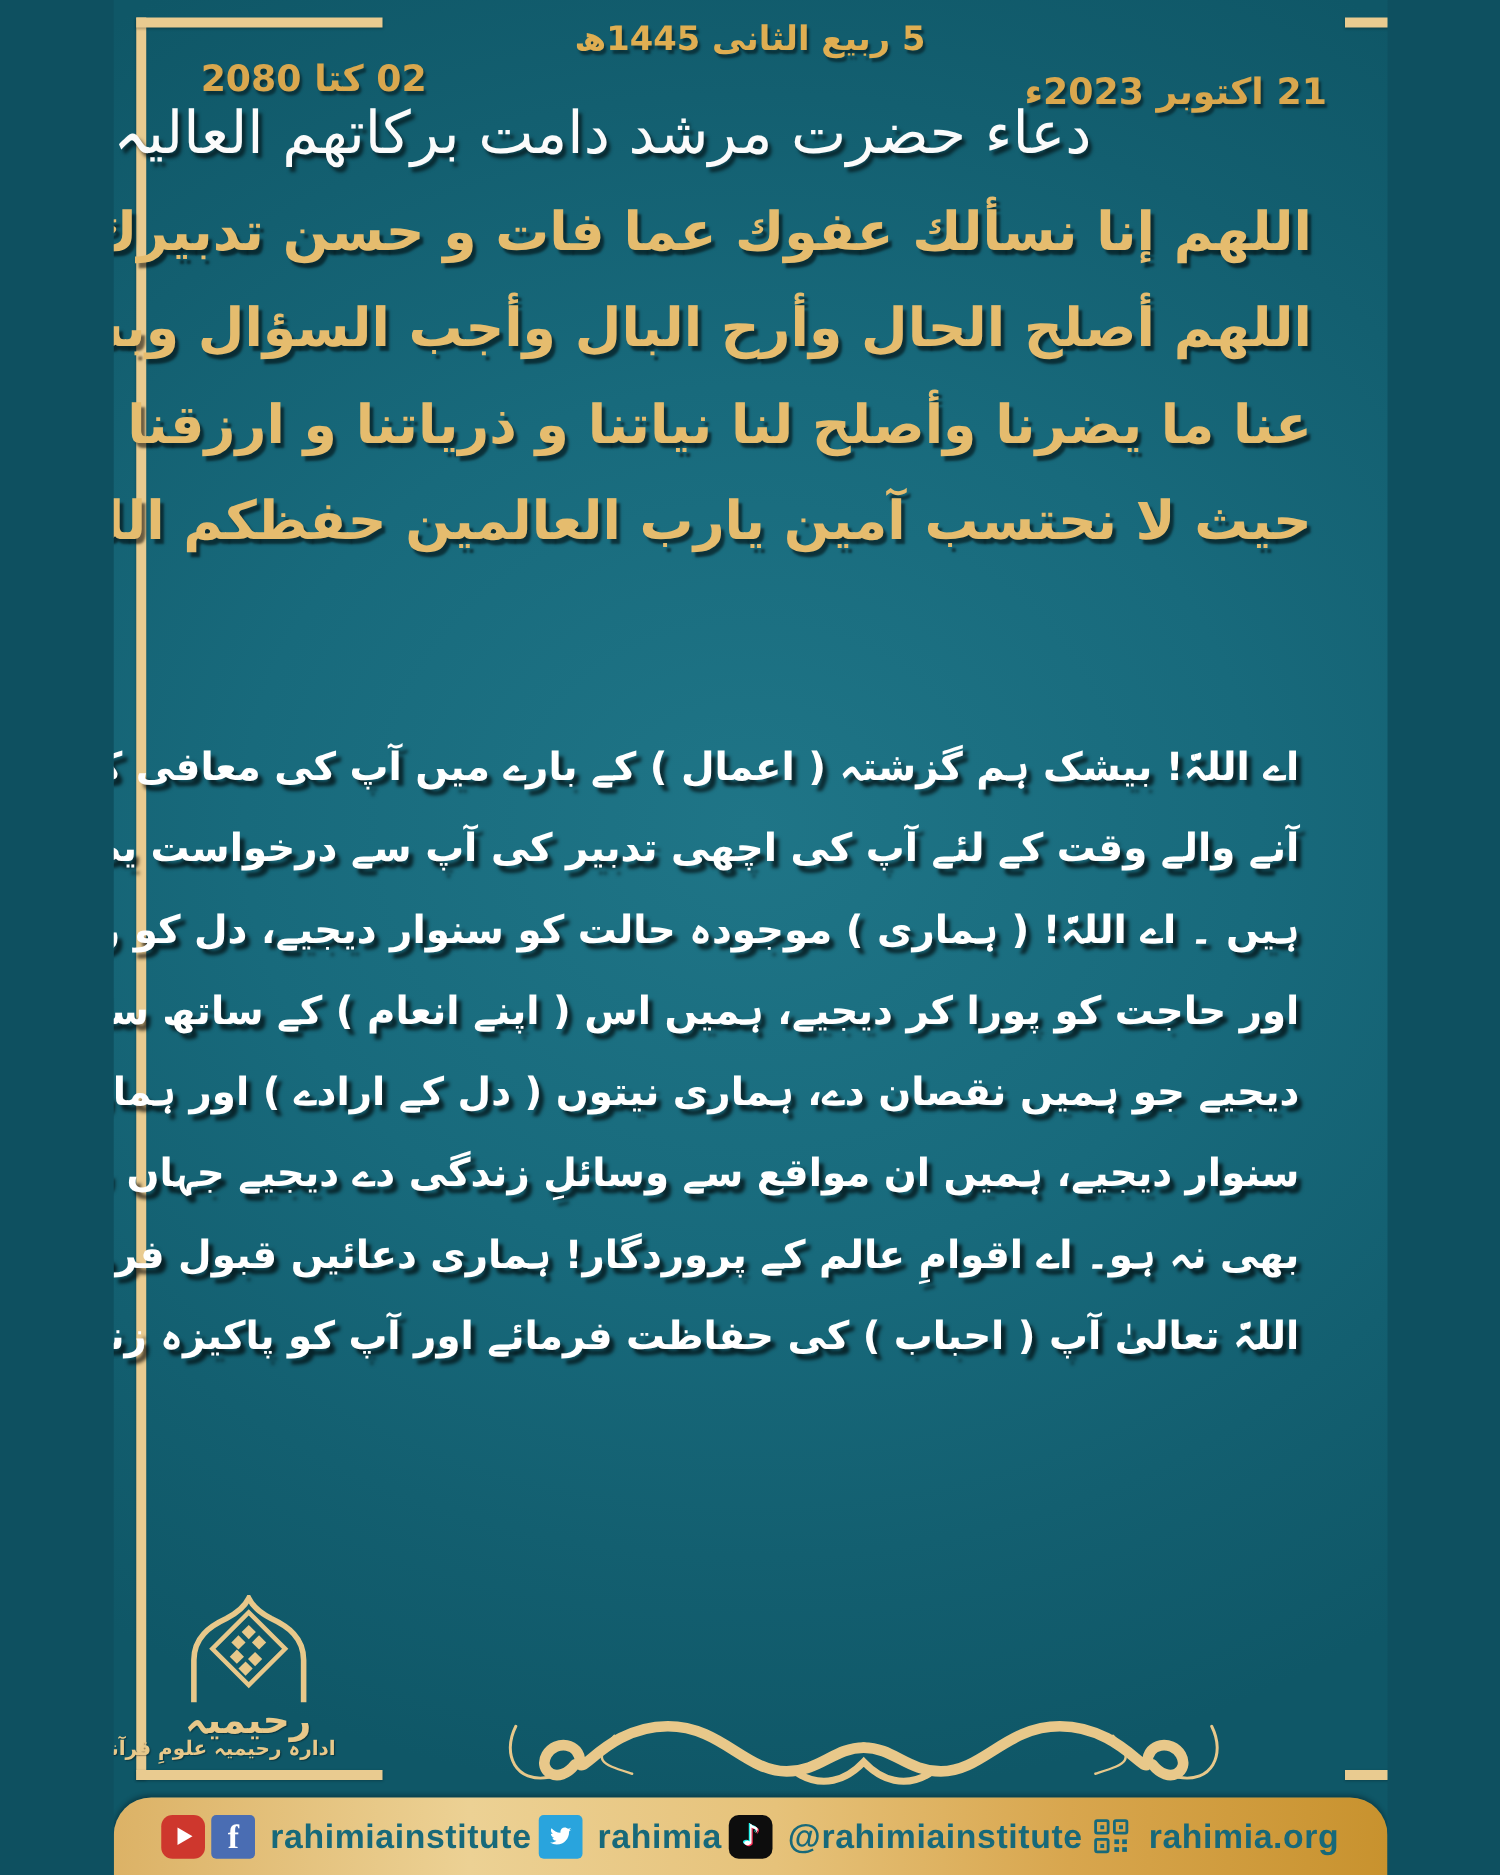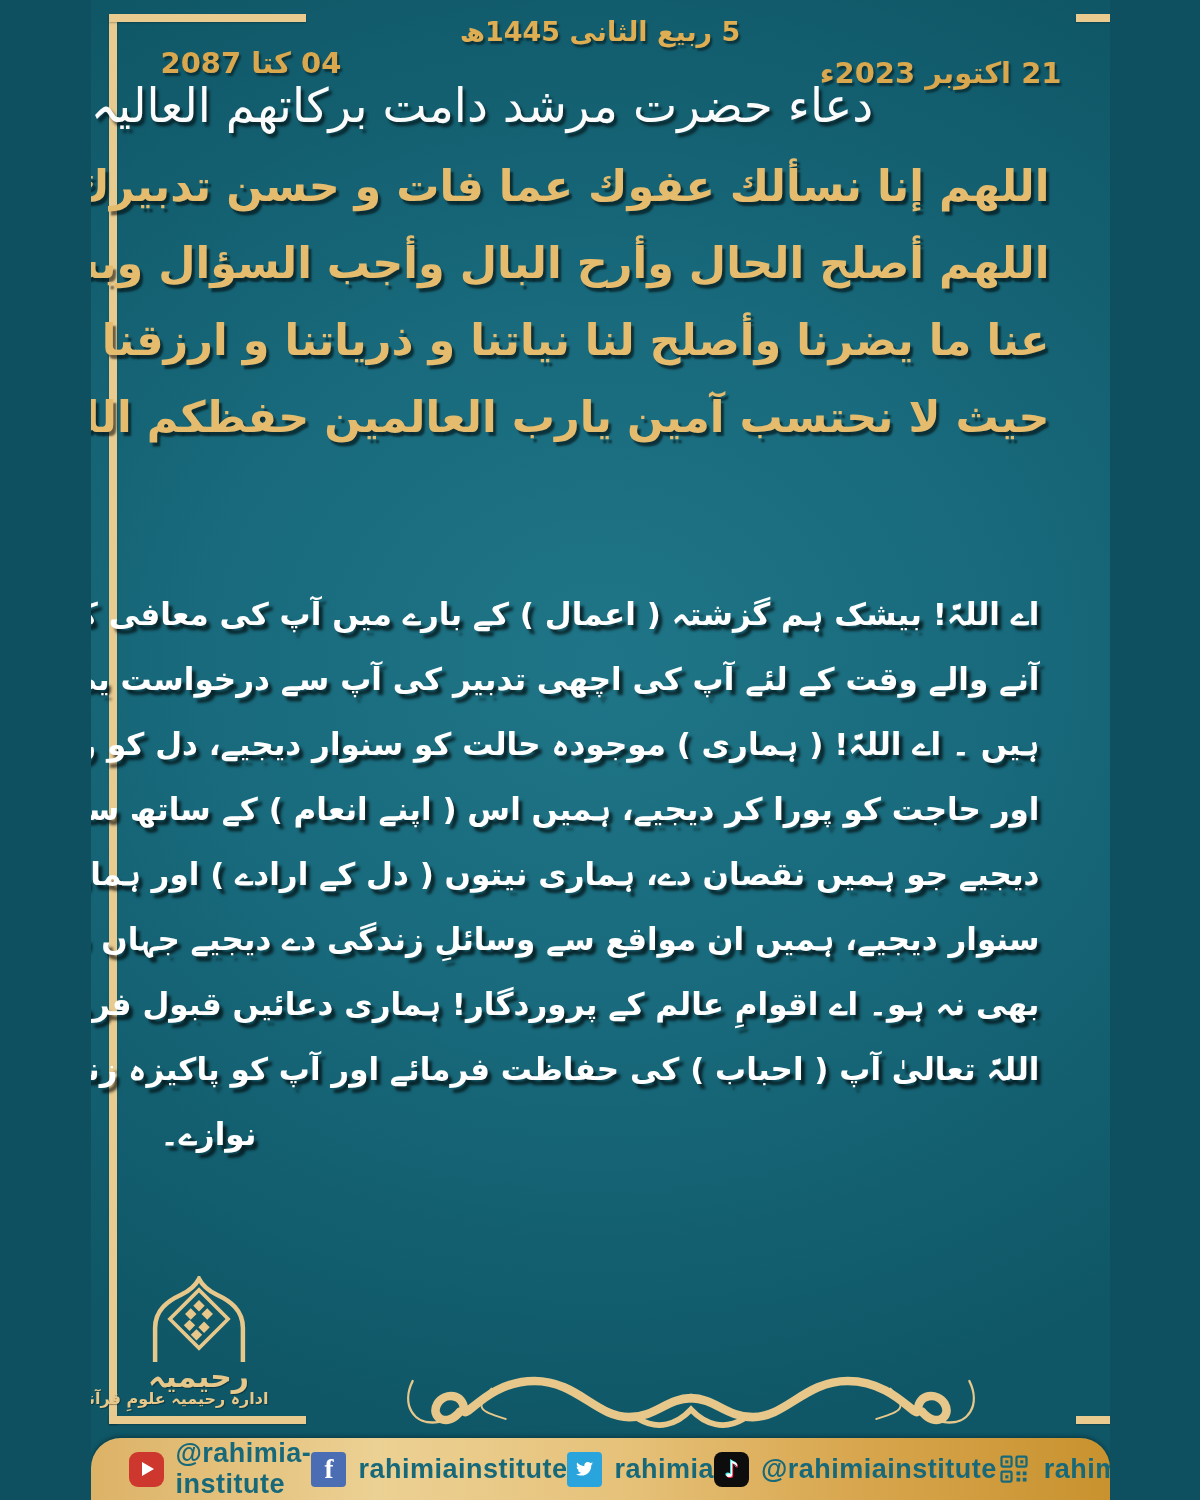--- a/index.html
+++ b/index.html
@@ -99,40 +99,39 @@
 
   <div class="frame v-left"></div>
   <div class="frame v-right"></div>
   <div class="frame h-tl"></div>
   <div class="frame h-tr"></div>
   <div class="frame h-bl"></div>
   <div class="frame h-br"></div>
 
   <div class="hijri" dir="rtl">5 ربیع الثانی 1445ھ</div>
   <div class="date-side date-right" dir="rtl">21 اکتوبر 2023ء</div>
-  <div class="date-side date-left" dir="rtl">04 کتا 2087</div>
+  <div class="date-side date-left" dir="rtl">02 کتا 2080</div>
   <div class="title" dir="rtl">دعاء حضرت مرشد دامت برکاتھم العالیہ</div>
 
   <div class="arabic">
     <div class="line">اللهم إنا نسألك عفوك عما فات و حسن تدبيرك لما هو آت</div>
     <div class="line">اللهم أصلح الحال وأرح البال وأجب السؤال وبشرنا بما يسرنا وكف</div>
     <div class="line">عنا ما يضرنا وأصلح لنا نياتنا و ذرياتنا و ارزقنا من</div>
     <div class="line">حيث لا نحتسب آمين يارب العالمين حفظكم الله وأحياكم حياة طيبة</div>
   </div>
 
   <div class="urdu">
     <div class="line">اے اللہّ! بیشک ہم گزشتہ ( اعمال ) کے بارے میں آپ کی معافی کی اور</div>
     <div class="line">آنے والے وقت کے لئے آپ کی اچھی تدبیر کی آپ سے درخواست يضرنا</div>
     <div class="line">ہیں ۔ اے اللہّ! ( ہماری ) موجودہ حالت کو سنوار دیجیے، دل کو راحت دے دیجیے</div>
     <div class="line">اور حاجت کو پورا کر دیجیے، ہمیں اس ( اپنے انعام ) کے ساتھ ساتھ خوشخبری</div>
     <div class="line">دیجیے جو ہمیں نقصان دے، ہماری نیتوں ( دل کے ارادے ) اور ہماری اولاد کو</div>
     <div class="line">سنوار دیجیے، ہمیں ان مواقع سے وسائلِ زندگی دے دیجیے جہاں سے ہمیں گمان</div>
     <div class="line">بھی نہ ہو۔ اے اقوامِ عالم کے پروردگار! ہماری دعائیں قبول فرمالیجئے!</div>
     <div class="line">اللہّ تعالیٰ آپ ( احباب ) کی حفاظت فرمائے اور آپ کو پاکیزہ زندگی کے ساتھ</div>
-    <div class="line">نوازے۔</div>
   </div>
 
   <div class="logo">
     <span>
       <svg width="118" height="86" viewBox="0 0 130 96">
         <path d="M16 96 L16 58 C16 38 30 28 45 21 C55 16 61 11 65 3 C69 11 75 16 85 21 C100 28 114 38 114 58 L114 96" fill="none" stroke="#e8c88a" stroke-width="5"></path>
         <g transform="rotate(45 65 48)">
           <rect x="42" y="25" width="46" height="46" fill="none" stroke="#e8c88a" stroke-width="4"></rect>
           <rect x="50" y="33" width="9" height="9" fill="#e8c88a"></rect>
           <rect x="63" y="33" width="9" height="9" fill="#e8c88a"></rect>
@@ -301,21 +300,20 @@
         <path d="M250 60 C270 72 290 66 305 50 C320 66 340 72 360 60" stroke-width="6"></path>
       </g>
     </svg>
   </div>
 
   <div class="footer">
     <div class="chip">
       <div class="badge yt">
           <div class="tri"></div>
         </div>
-      <div class="handle">@rahimia-institute</div>
     </div>
     <div class="chip">
       <div class="badge fb">
           <span>f</span>
         </div>
       <div class="handle">rahimiainstitute</div>
     </div>
     <div class="chip">
       <div class="badge tw">
         <svg width="22" height="22" viewBox="0 0 32 32">

